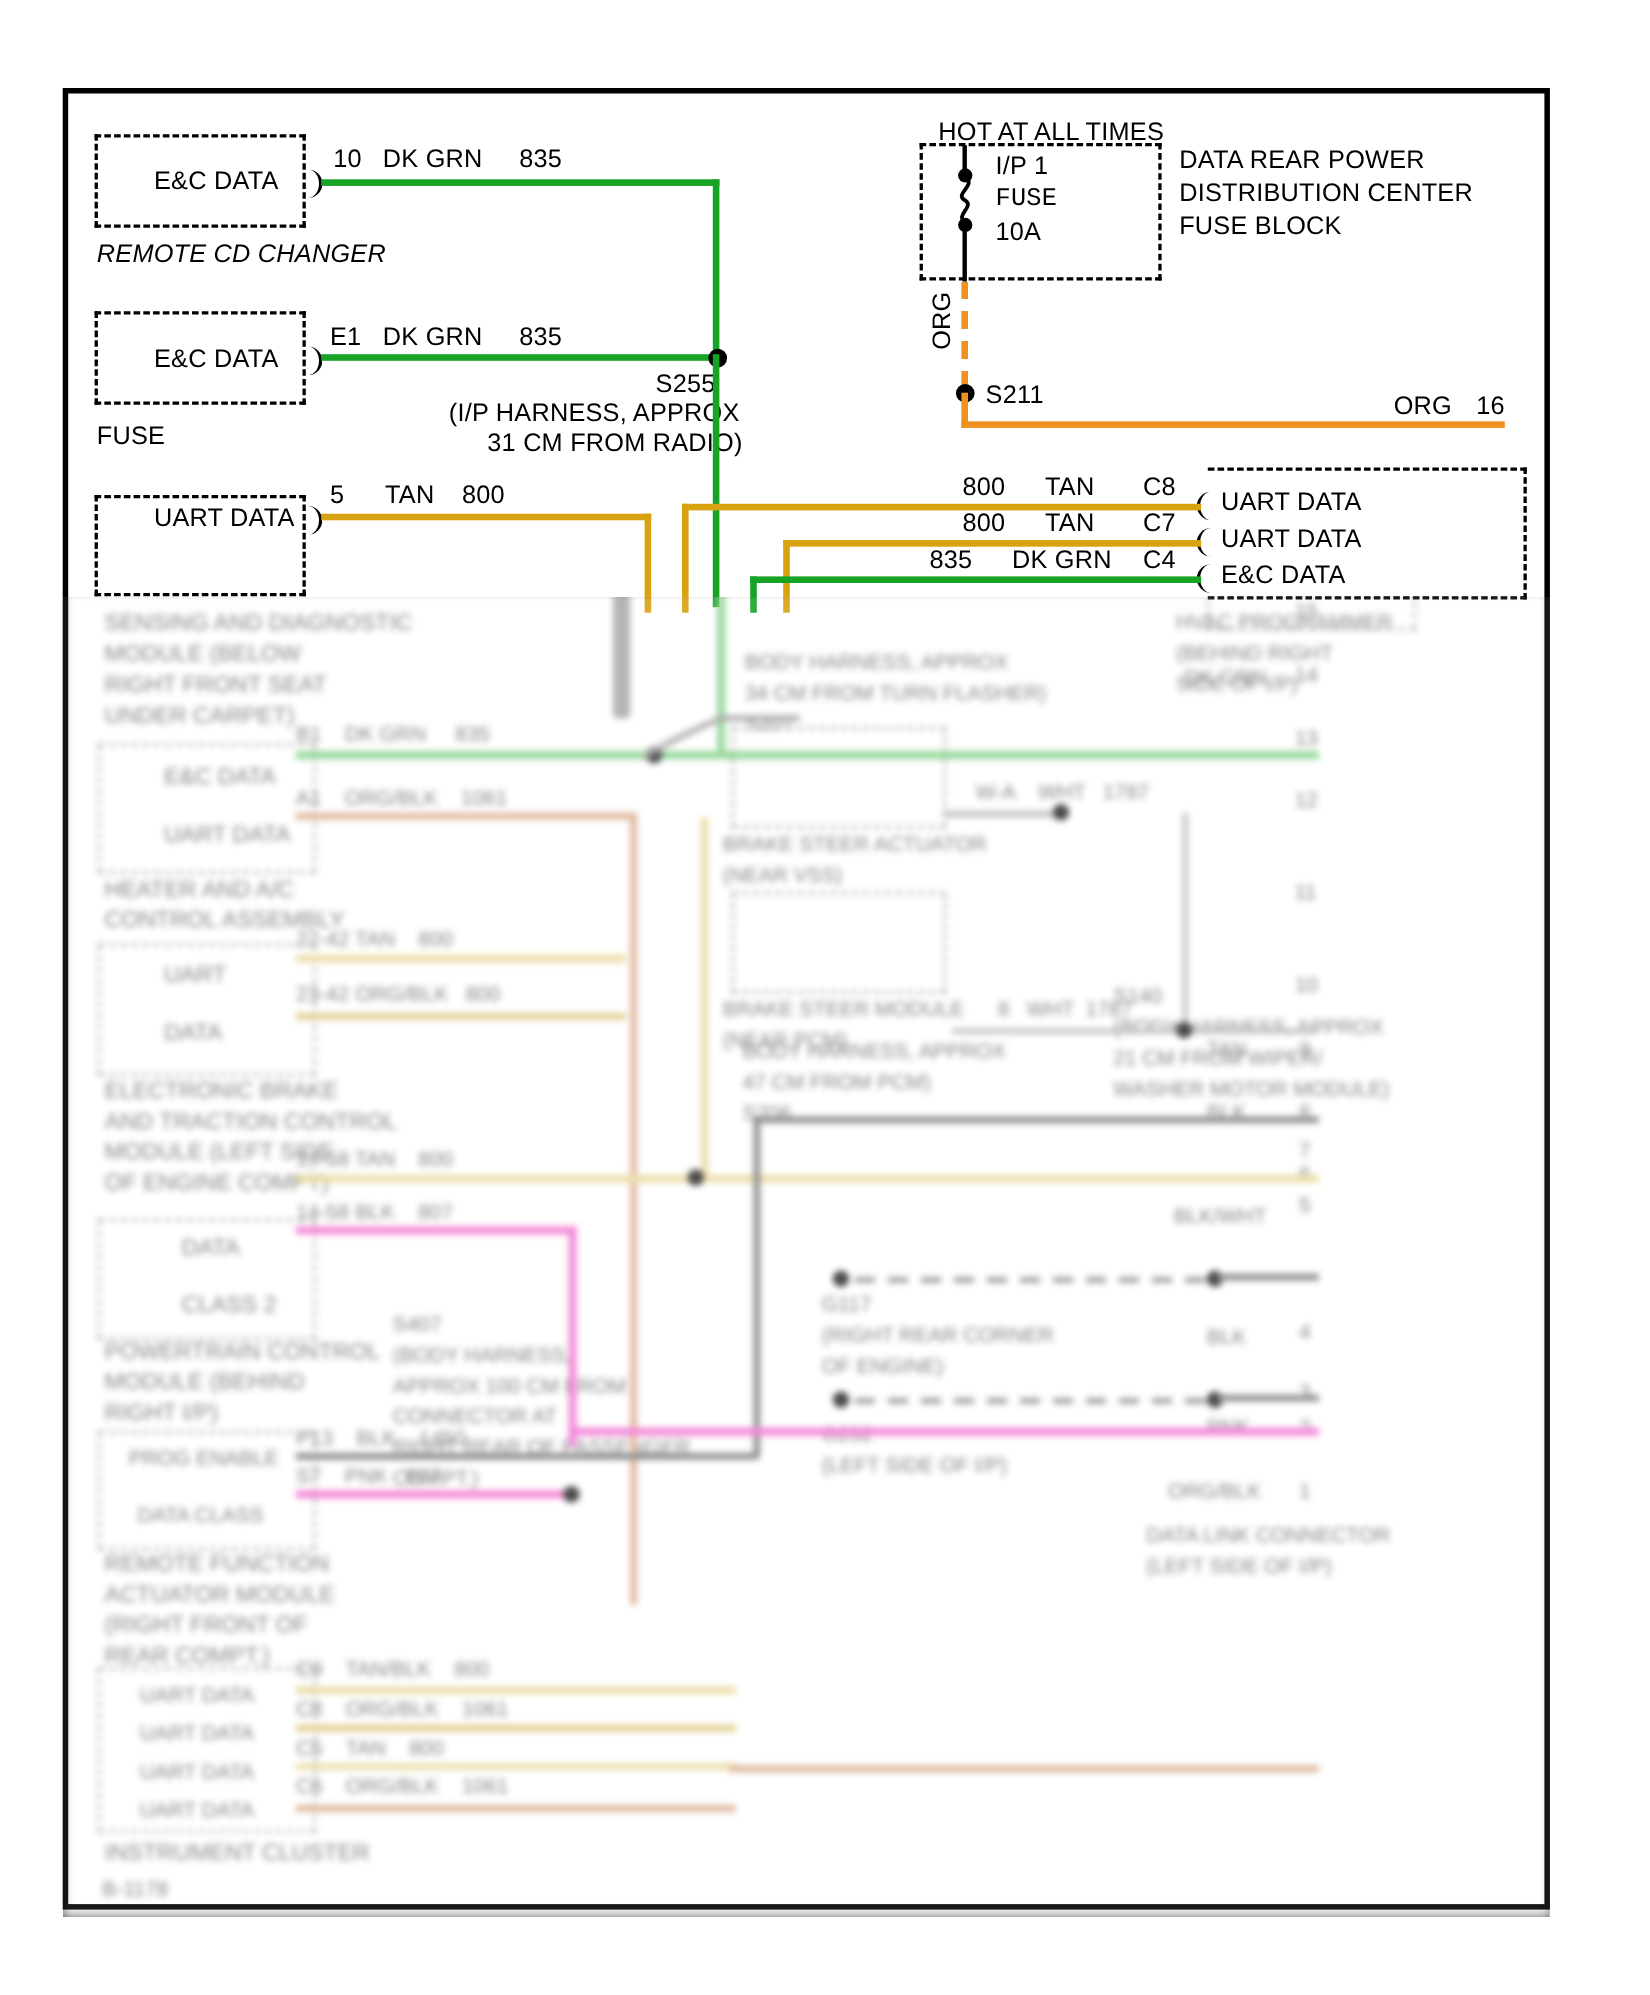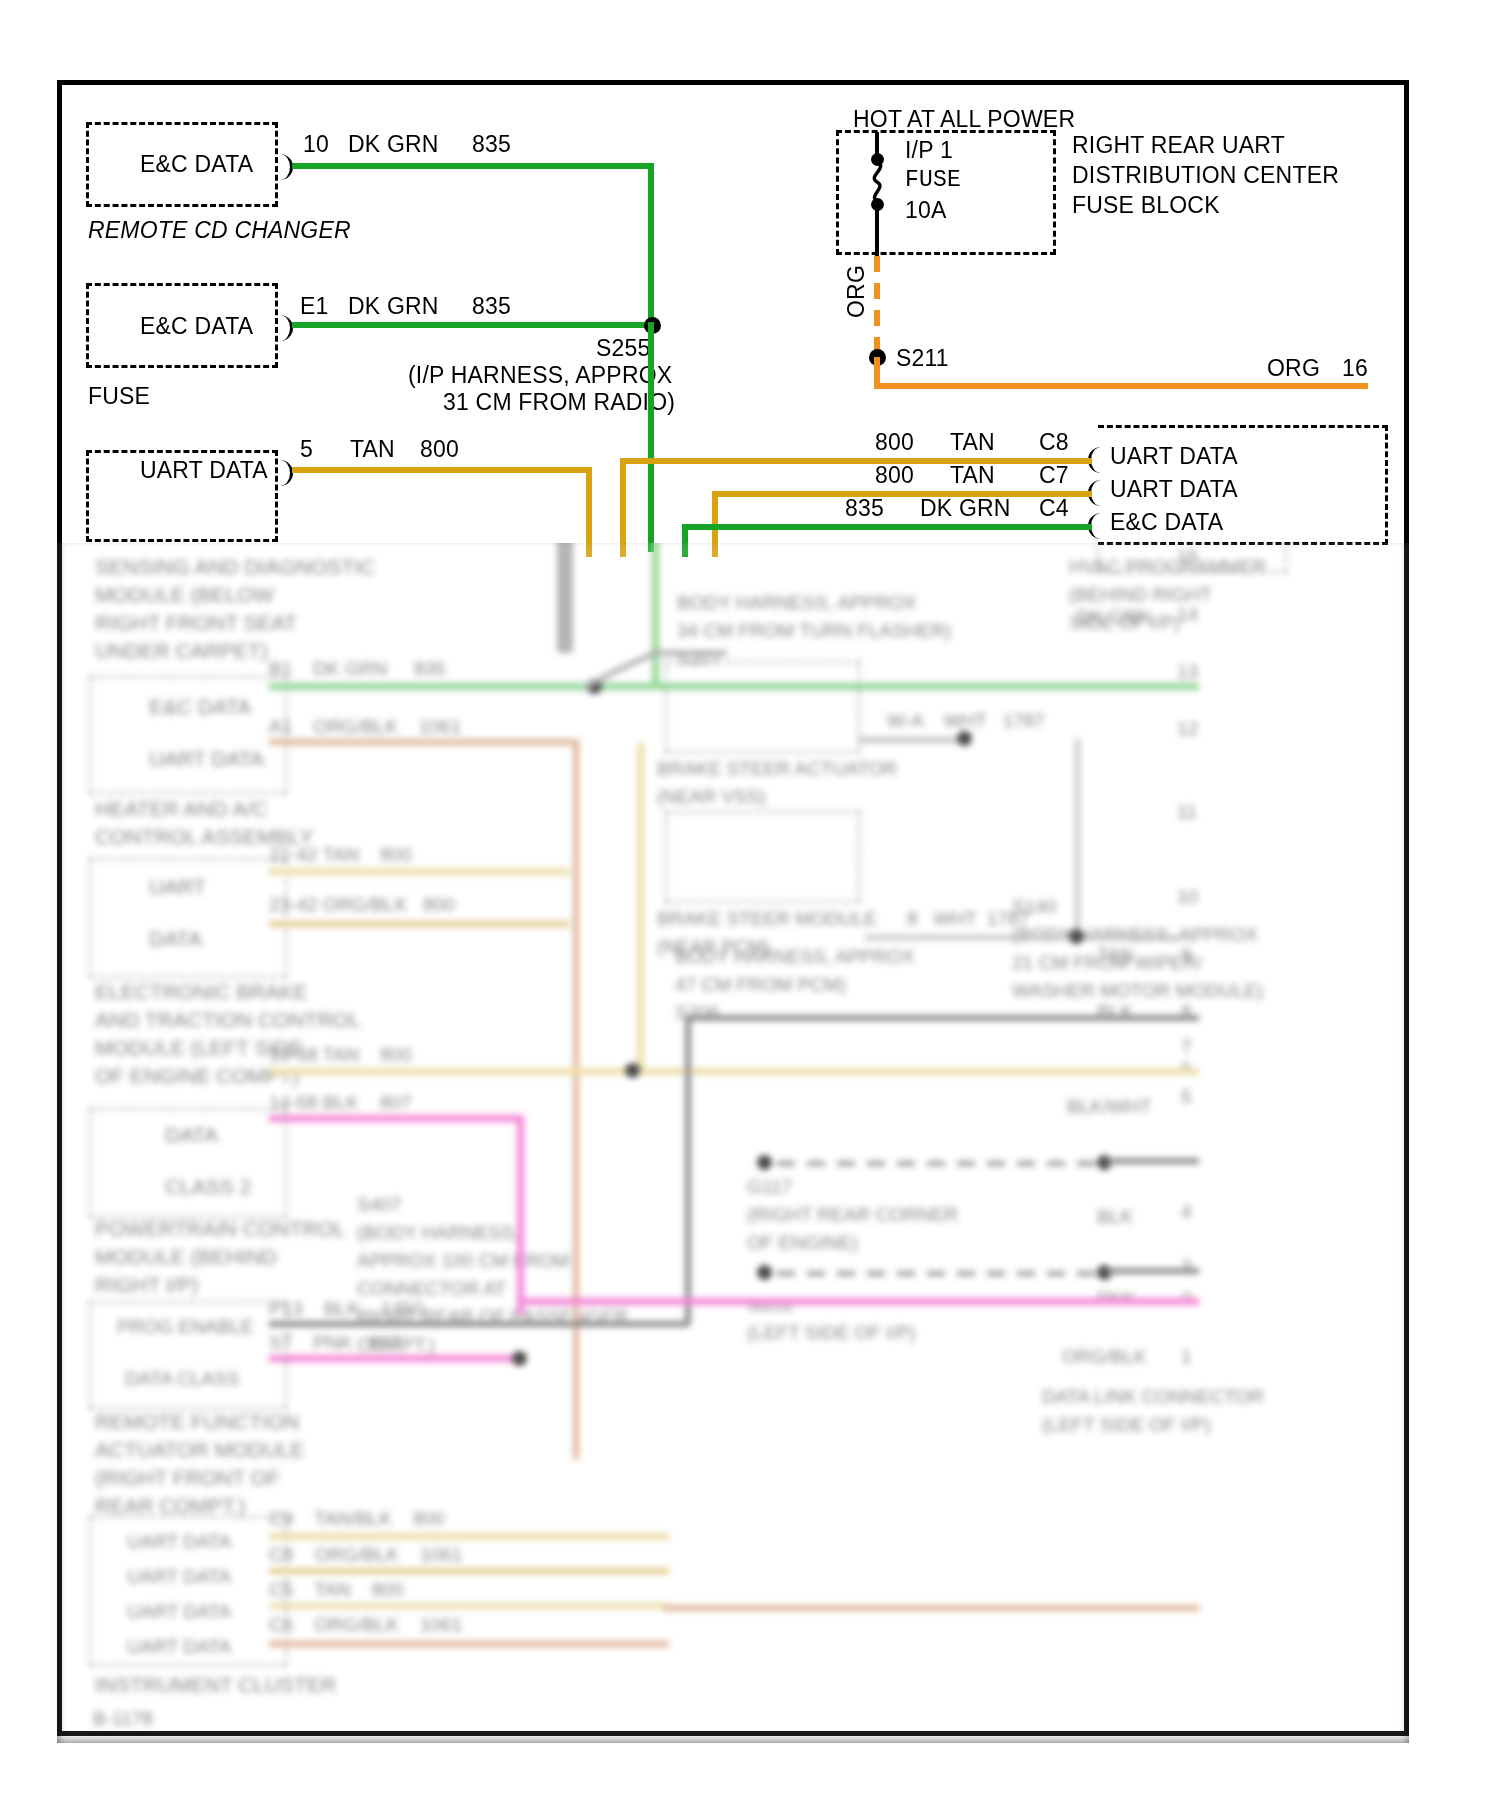--- a/index.html
+++ b/index.html
@@ -203,37 +203,37 @@
   <div class="txt" style="left:140px; top:456px;">UART DATA</div>
   <div class="pin" style="left:279px; top:460px;"></div>
 
   <div class="txt" style="left:300px; top:435px;">5</div>
   <div class="txt" style="left:350px; top:435px;">TAN</div>
   <div class="txt" style="left:420px; top:435px;">800</div>
 
   <div class="w h tan" style="left:292px; top:467px; width:300px;"></div>
   <div class="w v tan" style="left:586px; top:467px; height:90px;"></div>
 
-  <div class="txt" style="left:853px; top:105px;">HOT AT ALL POWER</div>
+  <div class="txt" style="left:853px; top:105px;">HOT AT ALL TIMES</div>
 
   <div class="dashbox" style="left:836px; top:130px; width:220px; height:125px;"></div>
 
   <div class="w v" style="left:875px; top:132px; height:26px; width:4px; background:#000;"></div>
   <div class="dot sm" style="left:871px; top:153px;"></div>
   <svg class="fuse-wire" style="left:864px; top:160px;" width="32" height="44" viewBox="0 0 32 44">
     <path d="M13 1 C 25 8, 3 16, 13 22 C 23 28, 4 34, 13 43" stroke="#000" stroke-width="3.4" fill="none"></path>
   </svg>
   <div class="dot sm" style="left:871px; top:198px;"></div>
   <div class="w v" style="left:875px; top:206px; height:50px; width:4px; background:#000;"></div>
 
   <div class="txt" style="left:905px; top:136px;">I/P 1</div>
   <div class="txt" style="left:905px; top:166px;font-family:Liberation Mono, monospace;">FUSE</div>
   <div class="txt" style="left:905px; top:196px;">10A</div>
 
-  <div class="txt" style="left:1072px; top:131px;">RIGHT REAR UART</div>
+  <div class="txt" style="left:1072px; top:131px;">DATA REAR POWER</div>
   <div class="txt" style="left:1072px; top:161px;">DISTRIBUTION CENTER</div>
   <div class="txt" style="left:1072px; top:191px;">FUSE BLOCK</div>
 
   <div class="org-dash" style="left:874px; top:256px; height:104px;"></div>
   <div class="txt" style="left:842px; top:318px; transform:rotate(-90deg); transform-origin:0 0;">ORG</div>
 
   <div class="dot" style="left:869px; top:349px;"></div>
   <div class="txt" style="left:896px; top:344px;">S211</div>
 
   <div class="w v org" style="left:874px; top:357px; height:32px;"></div>

